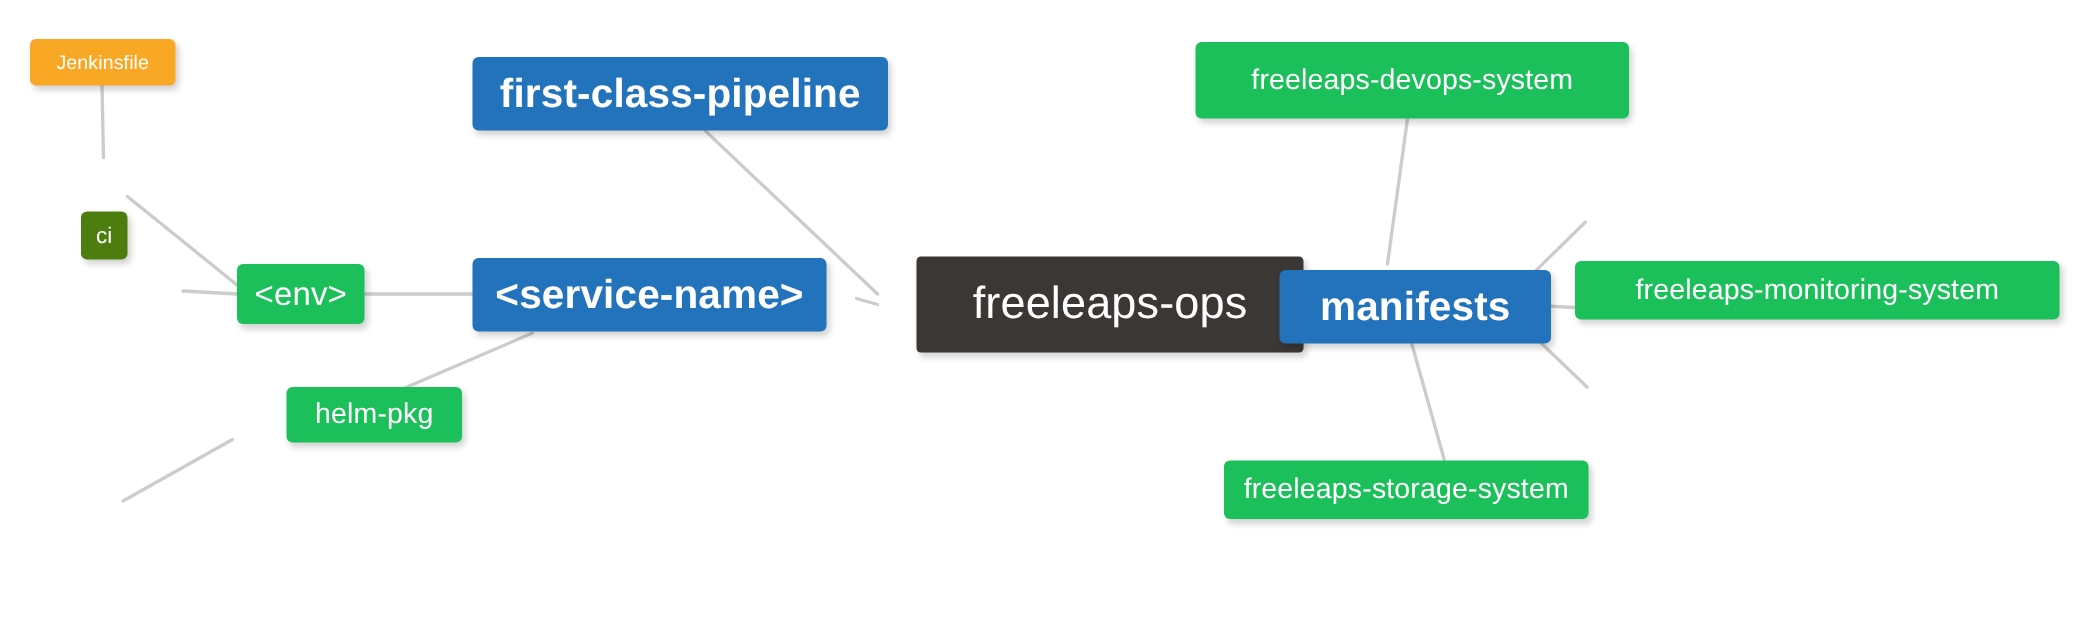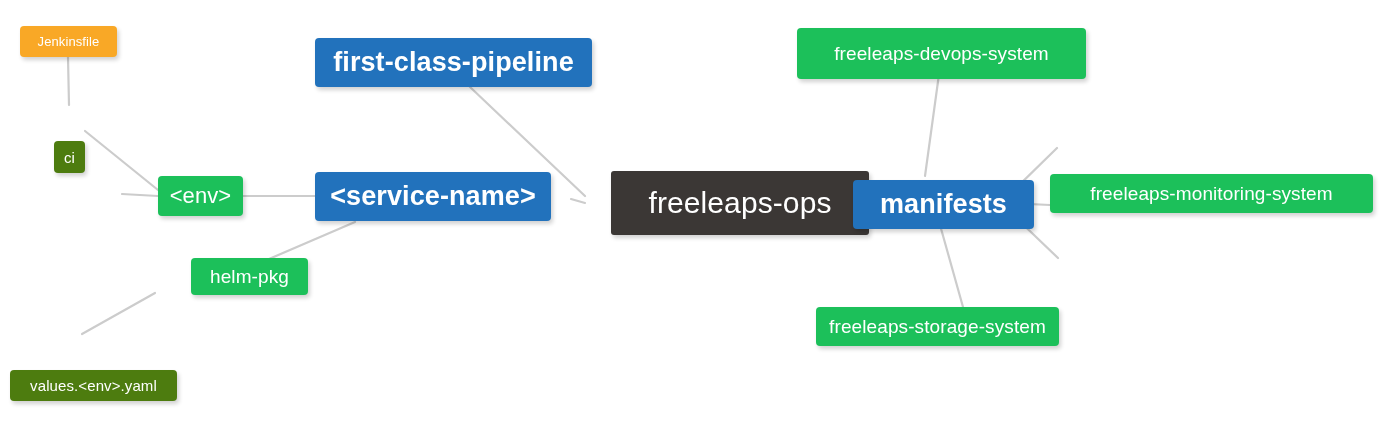--- a/index.html
+++ b/index.html
@@ -132,23 +132,20 @@
 
   <div class="node n-orange sz-xs" style="left:20px; top:26px; width:97px; height:31px;">
     <span class="node-label">Jenkinsfile</span>
   </div>
 
 
   <div class="node n-green sz-md" style="left:148px; top:258px; width:117px; height:37px;margin-left:43px;">
     <span class="node-label">helm-pkg</span>
   </div>
 
-  <div class="node n-red sz-sm" style="left:10px; top:334px; width:167px; height:31px;">
-    <span class="node-label">values.&lt;env&gt;.yaml</span>
-  </div>
 
   <div class="node n-blue sz-xl" style="left:853px; top:180px; width:181px; height:49px;">
     <span class="node-label">manifests</span>
   </div>
 
   <div class="node n-green sz-md" style="left:797px; top:28px; width:289px; height:51px;">
     <span class="node-label">freeleaps-devops-system</span>
   </div>
 
 

